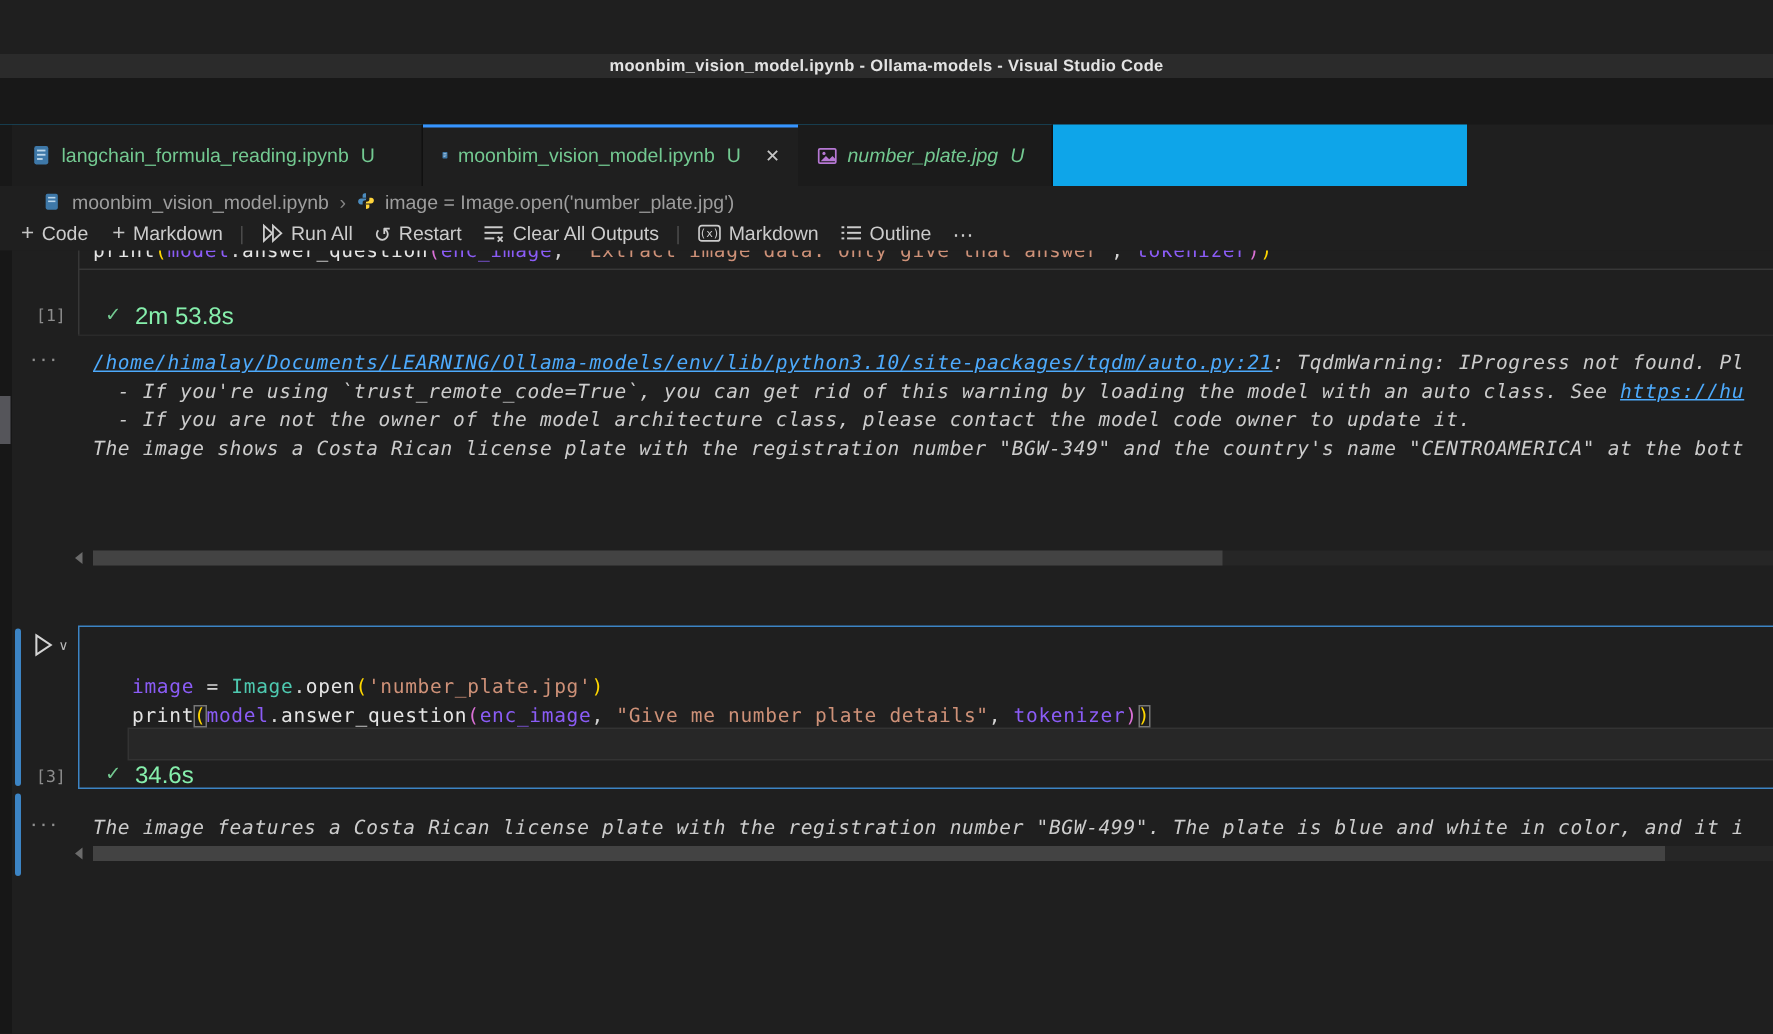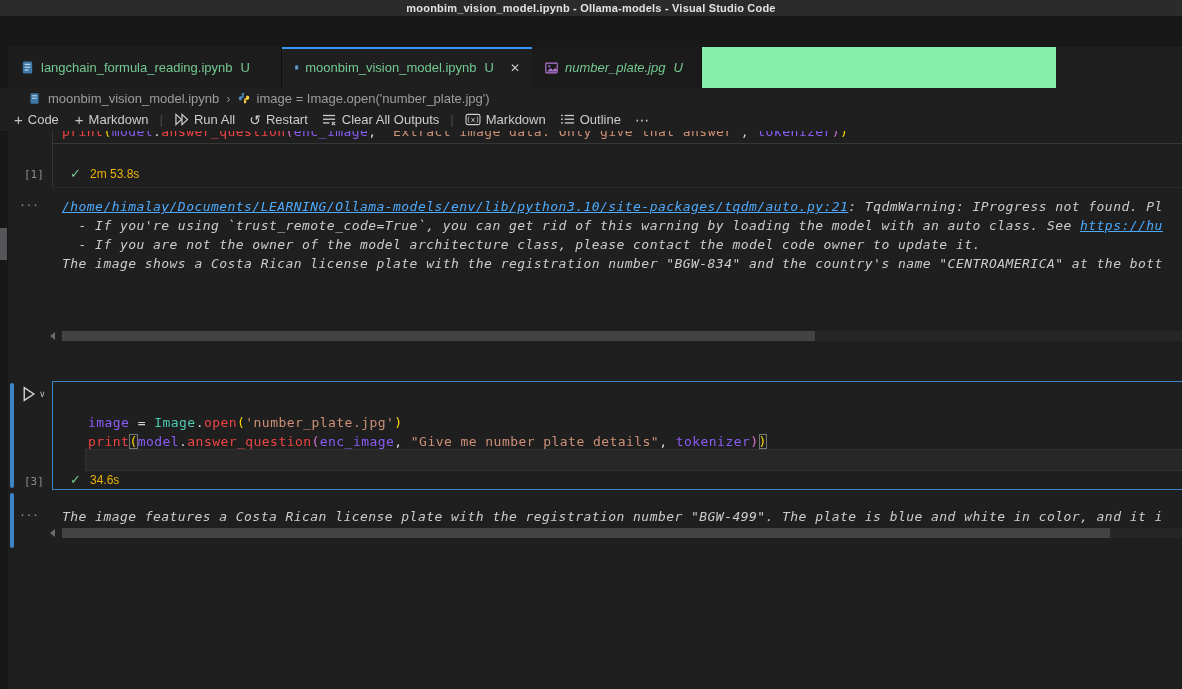--- a/index.html
+++ b/index.html
@@ -1,28 +1,28 @@
 <!DOCTYPE html>
 <html><head>
 <meta charset="utf-8">
 <style>
   * { margin:0; padding:0; box-sizing:border-box; }
   html,body { width:1182px; height:689px; background:#1f1f1f; overflow:hidden; }
   body { font-family:"Liberation Sans", sans-serif; color:#cccccc; position:relative; }
-  .abs { position:absolute; }
+  .abs { position:absolute;margin-top:36px; }
 
   
   .titlebar { left:0; top:0; width:1182px; height:16px; background:#2b2b2b;
               display:flex; align-items:center; justify-content:center; }
   .titlebar span { font-size:11px; font-weight:bold; color:#e3e3e3; letter-spacing:.2px; }
 
   .topstrip { left:0; top:16px; width:1182px; height:31px; background:#181818; }
 
   
-  .tabbar { left:0; top:47px; width:1056px; height:41px; background:#86efac; display:flex; }
+  .tabbar { left:0; top:47px; width:978px; height:41px; background:#0ea5e9; display:flex; }
   .tab { height:41px; display:flex; align-items:center; gap:6px; padding:0 12px;
          position:relative; font-size:13px; color:#73c991; cursor:pointer; }
   .tab .lbl { white-space:nowrap; }
   .tab .badge { margin-left:2px; color:#73c991; }
   .tab-lead { width:8px; height:41px; background:#181818; }
   .tab1 { width:274px; background:#1d1d1d; border-right:1px solid #101010; }
   .tab2 { width:250px; background:#1f1f1f; }
   .tab2::before { content:""; position:absolute; left:0; top:0; width:100%; height:2px; background:#3794ff; }
   .tab3 { width:170px; background:#1b1b1b; border-right:1px solid #101010; font-style:italic; }
   .tab-close { color:#c5c5c5; font-size:12px; margin-left:10px; }
@@ -38,35 +38,35 @@
                display:flex; align-items:center; padding-left:14px; font-size:13px; color:#cccccc; }
   .tbtn { display:flex; align-items:center; gap:5px; cursor:pointer; white-space:nowrap; }
   .tplus { font-size:15px; color:#c5c5c5; line-height:1; }
   .tdiv { color:#4a4a4a; margin:0 11px; }
   .mr16 { margin-right:16px; } .mr14 { margin-right:14px; }
   .ticon { display:inline-flex; align-items:center; }
   .more-dots { font-size:14px; letter-spacing:1px; color:#cccccc; }
 
   
   .mono { font-family:"DejaVu Sans Mono", monospace; font-size:13px; letter-spacing:.45px; white-space:pre; }
-  .tk-var { color:#8b5cf6; } .tk-cls { color:#4ec9b0; } .tk-fn { color:#ef4444; }
+  .tk-var { color:#8b5cf6; } .tk-cls { color:#4ec9b0; } .tk-fn { color:#e5e5e5; }
   .tk-str { color:#ce9178; } .tk-p { color:#d4d4d4; }
   .tk-b1 { color:#ffd700; } .tk-b2 { color:#da70d6; }
   .tk-bm { color:#ffd700; outline:1px solid #767676; outline-offset:-1px; }
   .tk-plain { color:#cccccc; } .tk-link { color:#4daafc; text-decoration:underline; }
 
   .sticky-clip { left:0; top:131px; width:1182px; height:13px; background:#1f1f1f; overflow:hidden; }
   .sticky-clip .mono { position:absolute; left:62px; top:-7px; }
 
   .line-h { height:1px; background:#373737; }
   .line-v { width:1px; background:#373737; }
 
   .exec-count { font-family:"DejaVu Sans Mono", monospace; font-size:11px; color:#8d8d8d; }
   .check { color:#73c991; font-size:13px; }
-  .dur { font-size:12px; color:#eab308; }
+  .dur { font-size:16px; color:#86efac; }
   .out-menu { color:#8f8f8f; font-size:15px; letter-spacing:1.5px; }
 
   .outblock { left:62px; top:197px; }
   .outline-row { line-height:19px; height:19px;font-style:italic; }
 
   
   .sb-track { height:10px; background:#262626; }
   .sb-thumb { height:10px; background:#434343; }
   .sb-arrow { width:0; height:0; border-top:4px solid transparent; border-bottom:4px solid transparent;
               border-right:5px solid #6b6b6b; }
@@ -217,21 +217,21 @@
 
 <div class="abs exec-count" style="left:24px; top:168px;">[1]</div>
 <div class="abs check" style="left:70px; top:166px;">✓</div>
 <div class="abs dur" style="left:90px; top:167px;">2m 53.8s</div>
 
 <div class="abs out-menu" style="left:20px; top:195px;">···</div>
 <div class="abs outblock">
   <div class="mono outline-row"><span class="tk-link">/home/himalay/Documents/LEARNING/Ollama-models/env/lib/python3.10/site-packages/tqdm/auto.py:21</span><span class="tk-plain">: TqdmWarning: IProgress not found. Pl</span></div>
   <div class="mono outline-row"><span class="tk-plain">  - If you're using `trust_remote_code=True`, you can get rid of this warning by loading the model with an auto class. See </span><span class="tk-link">https://hu</span></div>
   <div class="mono outline-row"><span class="tk-plain">  - If you are not the owner of the model architecture class, please contact the model code owner to update it.</span></div>
-  <div class="mono outline-row"><span class="tk-plain">The image shows a Costa Rican license plate with the registration number "BGW-834" and the country's name "CENTROAMERICA" at the bott</span></div>
+  <div class="mono outline-row"><span class="tk-plain">The image shows a Costa Rican license plate with the registration number "BGW-349" and the country's name "CENTROAMERICA" at the bott</span></div>
 </div>
 
 <div class="abs sb-arrow" style="left:50px; top:332px;"></div>
 <div class="abs sb-track" style="left:62px; top:331px; width:1120px;"></div>
 <div class="abs sb-thumb" style="left:62px; top:331px; width:753px;"></div>
 
 <div class="abs leftstrip"></div>
 <div class="abs leftknob"></div>
 
 <div class="abs focusbar" style="top:383px; height:105px;"></div>

